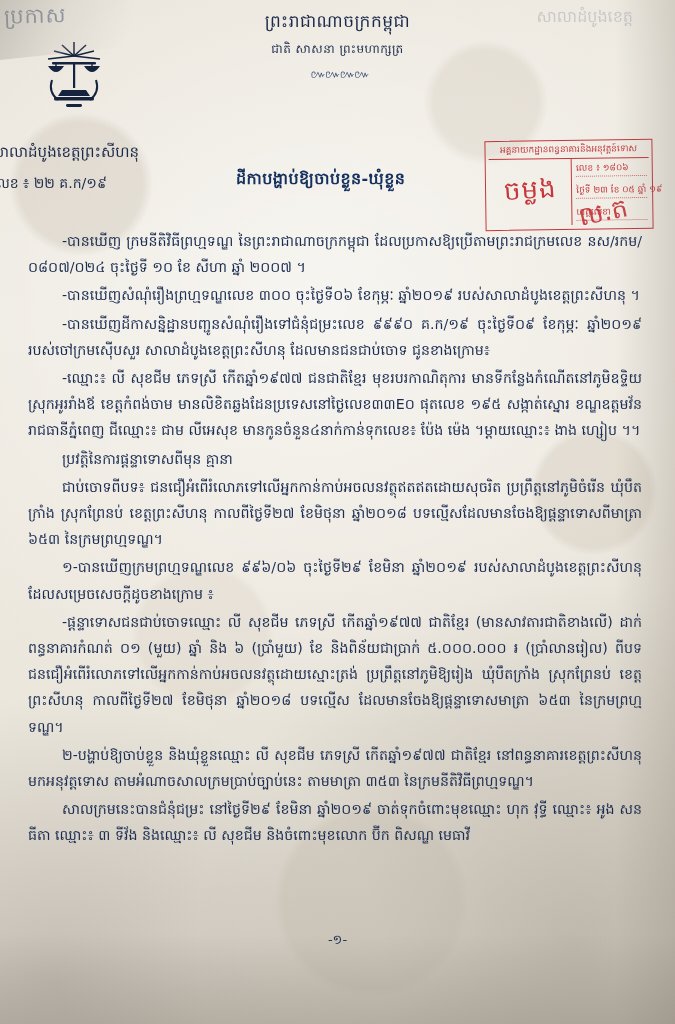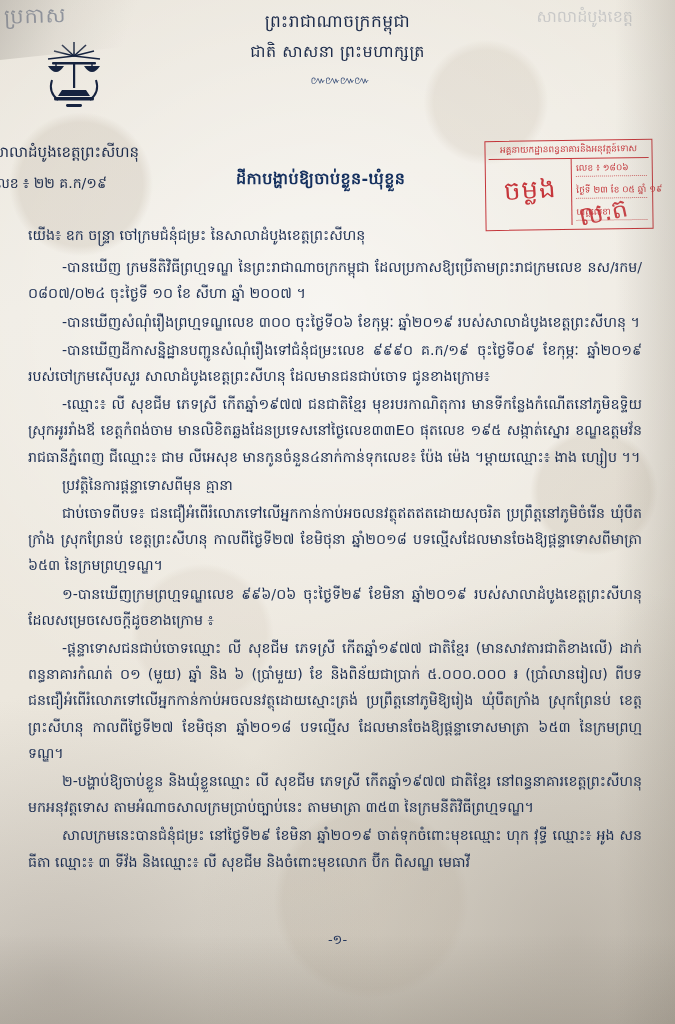--- a/index.html
+++ b/index.html
@@ -86,21 +86,21 @@
     left: 0;
     width: 100%;
     text-align: center;
     color: #16305e;
   }
   .nat-line1 {
     font-size: 17px;
     letter-spacing: 0.5px;
   }
   .nat-line2 {
-    font-size: 16px;
+    font-size: 12px;
     letter-spacing: 0.5px;
     margin-top: 6px;
   }
   .nat-divider {
     margin: 8px auto 0;
     width: 54px;
     font-size: 11px;
     color: #2a4270;
     letter-spacing: -1px;
   }
@@ -313,21 +313,20 @@
       <div class="stamp-right">
         <div class="stamp-row">លេខ ៖ ១៨០៦</div>
         <div class="stamp-row">ថ្ងៃទី ២៣ ខែ ០៥ ឆ្នាំ ១៩</div>
         <div class="stamp-row">ហត្ថលេខា</div>
       </div>
     </div>
   </div>
   <div class="stamp-sig khmer">ល.ត</div>
 
   <div class="body-text khmer">
-    <p class="p">យើង៖  ឧក ចន្ទ្រា  ចៅក្រមជំនុំជម្រះ នៃសាលាដំបូងខេត្តព្រះសីហនុ</p>
     <p class="p dash gap-sm">-បានឃើញ ក្រមនីតិវិធីព្រហ្មទណ្ឌ នៃព្រះរាជាណាចក្រកម្ពុជា ដែលប្រកាសឱ្យប្រើតាមព្រះរាជក្រមលេខ នស/រកម/០៨០៧/០២៤ ចុះថ្ងៃទី ១០ ខែ សីហា ឆ្នាំ ២០០៧ ។</p>
     <p class="p dash">-បានឃើញសំណុំរឿងព្រហ្មទណ្ឌលេខ ៣០០ ចុះថ្ងៃទី០៦ ខែកុម្ភៈ ឆ្នាំ២០១៩ របស់សាលាដំបូងខេត្តព្រះសីហនុ ។</p>
     <p class="p dash">-បានឃើញដីកាសន្និដ្ឋានបញ្ជូនសំណុំរឿងទៅជំនុំជម្រះលេខ ៩៩៩០ គ.ក/១៩ ចុះថ្ងៃទី០៩ ខែកុម្ភៈ ឆ្នាំ២០១៩ របស់ចៅក្រមស៊ើបសួរ សាលាដំបូងខេត្តព្រះសីហនុ ដែលមានជនជាប់ចោទ ជូនខាងក្រោម៖</p>
     <p class="p dash">-ឈ្មោះ៖ លី សុខជីម ភេទស្រី កើតឆ្នាំ១៩៧៧ ជនជាតិខ្មែរ មុខរបរកាណិតុការ មានទីកន្លែងកំណើតនៅភូមិឧទ្ទិយ ស្រុកអូររាំងឪ ខេត្តកំពង់ចាម មានលិខិតឆ្លងដែនប្រទេសនៅថ្ងៃលេខ៣៣E០ ផុតលេខ ១៩៥ សង្កាត់ស្នោរ ខណ្ឌឧត្តមវ័ន រាជធានីភ្នំពេញ ជីឈ្មោះ៖ ជាម លីអេសុខ មានកូនចំនួន៤នាក់កាន់ទុកលេខ៖ ប៉ែង ម៉េង ។ម្ដាយឈ្មោះ៖ ងាង ហ្សៀប ។។</p>
     <p class="p indent">ប្រវត្តិនៃការផ្តន្ទាទោសពីមុន គ្មានា</p>
     <p class="p indent">ជាប់ចោទពីបទ៖ ជនជឿអំពើរំលោភទៅលើអ្នកកាន់កាប់អចលនវត្ថុឥតឥតដោយសុចរិត ប្រព្រឹត្តនៅភូមិចំរើន ឃុំបឹតក្រាំង ស្រុកព្រែនប់ ខេត្តព្រះសីហនុ កាលពីថ្ងៃទី២៧ ខែមិថុនា ឆ្នាំ២០១៨ បទល្មើសដែលមានចែងឱ្យផ្តន្ទាទោសពីមាត្រា ៦៥៣ នៃក្រមព្រហ្មទណ្ឌ។</p>
     <p class="p indent">១-បានឃើញក្រមព្រហ្មទណ្ឌលេខ ៩៩៦/០៦ ចុះថ្ងៃទី២៩ ខែមិនា ឆ្នាំ២០១៩ របស់សាលាដំបូងខេត្តព្រះសីហនុ ដែលសម្រេចសេចក្តីដូចខាងក្រោម ៖</p>
     <p class="p dash">-ផ្តន្ទាទោសជនជាប់ចោទឈ្មោះ លី សុខជីម ភេទស្រី កើតឆ្នាំ១៩៧៧ ជាតិខ្មែរ (មានសាវតារជាតិខាងលើ) ដាក់ពន្ធនាគារកំណត់ ០១ (មួយ) ឆ្នាំ និង ៦ (ប្រាំមួយ) ខែ និងពិន័យជាប្រាក់ ៥.០០០.០០០ ៛ (ប្រាំលានរៀល) ពីបទ ជនជឿអំពើរំលោភទៅលើអ្នកកាន់កាប់អចលនវត្ថុដោយស្មោះត្រង់ ប្រព្រឹត្តនៅភូមិឱ្យរៀង ឃុំបឹតក្រាំង ស្រុកព្រែនប់ ខេត្តព្រះសីហនុ កាលពីថ្ងៃទី២៧ ខែមិថុនា ឆ្នាំ២០១៨ បទល្មើស ដែលមានចែងឱ្យផ្តន្ទាទោសមាត្រា ៦៥៣ នៃក្រមព្រហ្មទណ្ឌ។</p>
     <p class="p indent">២-បង្ហាប់ឱ្យចាប់ខ្លួន និងឃុំខ្លួនឈ្មោះ លី សុខជីម ភេទស្រី កើតឆ្នាំ១៩៧៧ ជាតិខ្មែរ នៅពន្ធនាគារខេត្តព្រះសីហនុ មកអនុវត្តទោស តាមអំណាចសាលក្រមប្រាប់ច្បាប់នេះ តាមមាត្រា ៣៥៣ នៃក្រមនីតិវិធីព្រហ្មទណ្ឌ។</p>
     <p class="p indent">សាលក្រមនេះបានជំនុំជម្រះ នៅថ្ងៃទី២៩ ខែមិនា ឆ្នាំ២០១៩ ចាត់ទុកចំពោះមុខឈ្មោះ ហុក វុទ្ធី ឈ្មោះ៖ អូង សនធីតា ឈ្មោះ៖ ៣ ទីវ័ង និងឈ្មោះ៖ លី សុខជីម និងចំពោះមុខលោក ប៊ីក ពិសណ្ឌ មេធាវី</p>

